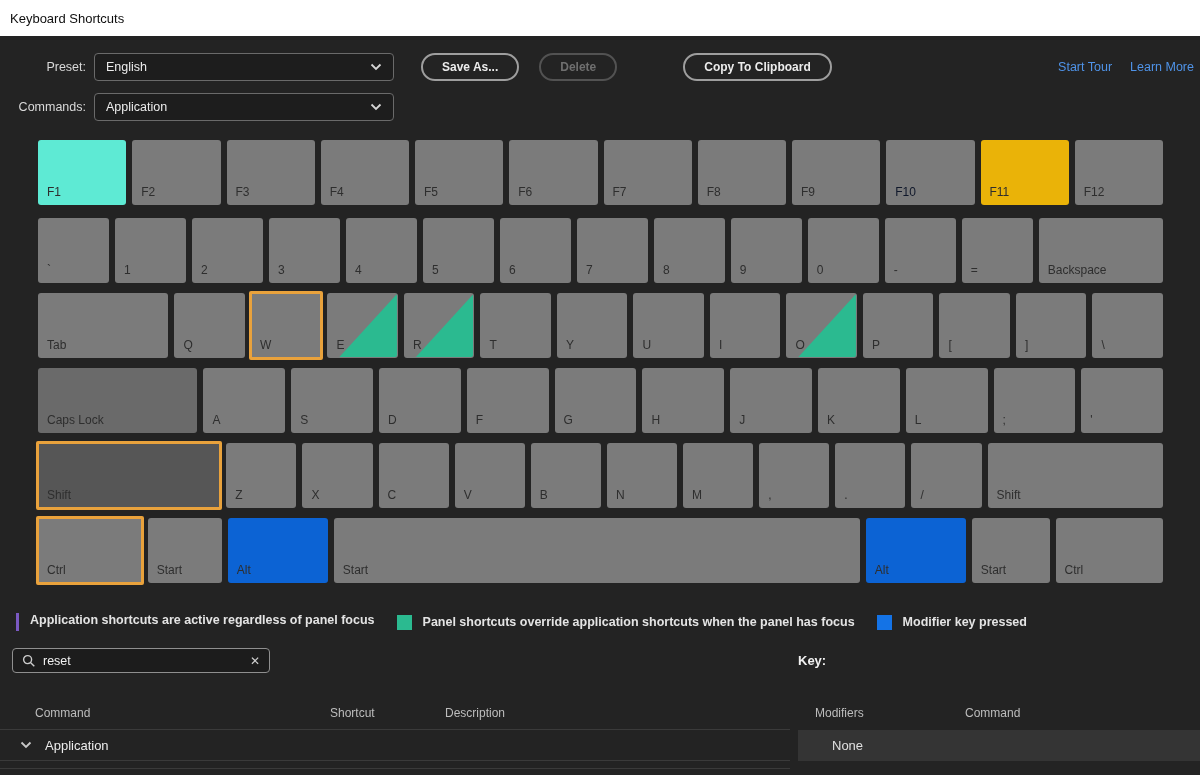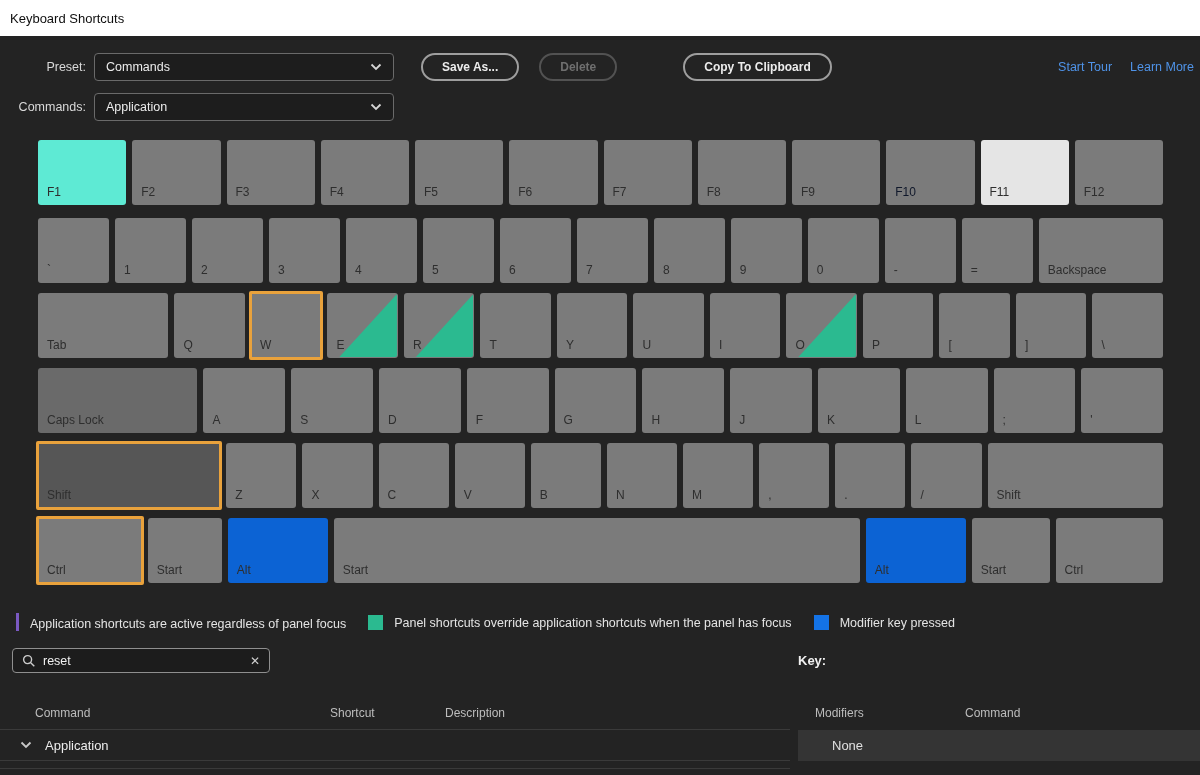--- a/index.html
+++ b/index.html
@@ -28,21 +28,21 @@
   .kb { margin:19px 37px 0 38px; }
   .kb-row { display:flex; gap:6px; height:65px; margin-bottom:10px; }
   .kb-row:first-child { margin-bottom:13px; }
   .key { position:relative; border-radius:3px; flex:1 1 0; }
   .klabel { position:absolute; left:9px; bottom:6px; font-size:12px; white-space:nowrap; }
   .key .tri { position:absolute; inset:1px; clip-path:polygon(16% 100%, 100% 0, 100% 100%); border-radius:2px; }
   .key.selected::after { content:""; position:absolute; inset:-2px; border:3px solid var(--sel,#E9A23C);
                          border-radius:2px; pointer-events:none; }
 
   .legend { display:flex; align-items:center; gap:22px; margin:30px 0 0 16px; height:18px; }
-  .legend-item { display:flex; align-items:flex-end; gap:11px; color:#e4e4e4; font-size:12.5px; }
+  .legend-item { display:flex; align-items:flex-start; gap:11px; color:#e4e4e4; font-size:12.5px;font-weight:bold; }
   .sw { flex:none; }
   .sw.square { width:15px; height:15px; }
   .sw.bar { width:3px; height:18px; }
 
   .search-row { display:flex; align-items:center; margin-top:17px; padding-left:12px; }
   .searchbox { width:258px; height:25px; border:1px solid #8f8f8f; border-radius:4px; background:#1c1c1c;
                display:flex; align-items:center; padding:0 9px; gap:7px; }
   .searchbox input { flex:1; min-width:0; background:transparent; border:none; outline:none; color:#f0f0f0;
                      font-size:12.5px; font-family:inherit; }
   .clear-x { color:#cfcfcf; font-size:12px; line-height:1; }
@@ -69,21 +69,21 @@
 
 <div>
 
   <div class="titlebar">
     <span>Keyboard Shortcuts</span>
   </div>
 
   <div class="toolbar-row row1">
     <span class="field-label">Preset:</span>
     <div class="dropdown">
-      <span>Commands</span>
+      <span>English</span>
       <span class="chev">
         <svg width="12" height="8" viewBox="0 0 12 8">
             <polyline points="1.5,1.5 6,6 10.5,1.5" fill="none" stroke="#d5d5d5" stroke-width="1.8"></polyline>
           </svg>
       </span>
     </div>
     <button class="btn save">Save As...</button>
     <button class="btn delete">Delete</button>
     <button class="btn copy">Copy To Clipboard</button>
     <div class="links">
@@ -129,21 +129,21 @@
         </div>
         <div class="key" style="flex-grow: 1; background: rgb(123, 123, 123);">
           <span class="klabel" style="color: rgb(46, 46, 46);">F8</span>
         </div>
         <div class="key" style="flex-grow: 1; background: rgb(123, 123, 123);">
           <span class="klabel" style="color: rgb(46, 46, 46);">F9</span>
         </div>
         <div class="key" style="flex-grow: 1; background: rgb(123, 123, 123);">
           <span class="klabel" style="color: #0f172a;">F10</span>
         </div>
-        <div class="key" style="flex-grow: 1; background: #e5e5e5;">
+        <div class="key" style="flex-grow: 1; background: #eab308;">
           <span class="klabel" style="color: rgb(46, 46, 46);">F11</span>
         </div>
         <div class="key" style="flex-grow: 1; background: rgb(123, 123, 123);">
           <span class="klabel" style="color: rgb(46, 46, 46);">F12</span>
         </div>
       </div>
       <div class="kb-row">
         <div class="key" style="flex-grow: 1; background: rgb(123, 123, 123);">
           <span class="klabel" style="color: rgb(46, 46, 46);">`</span>
         </div>

